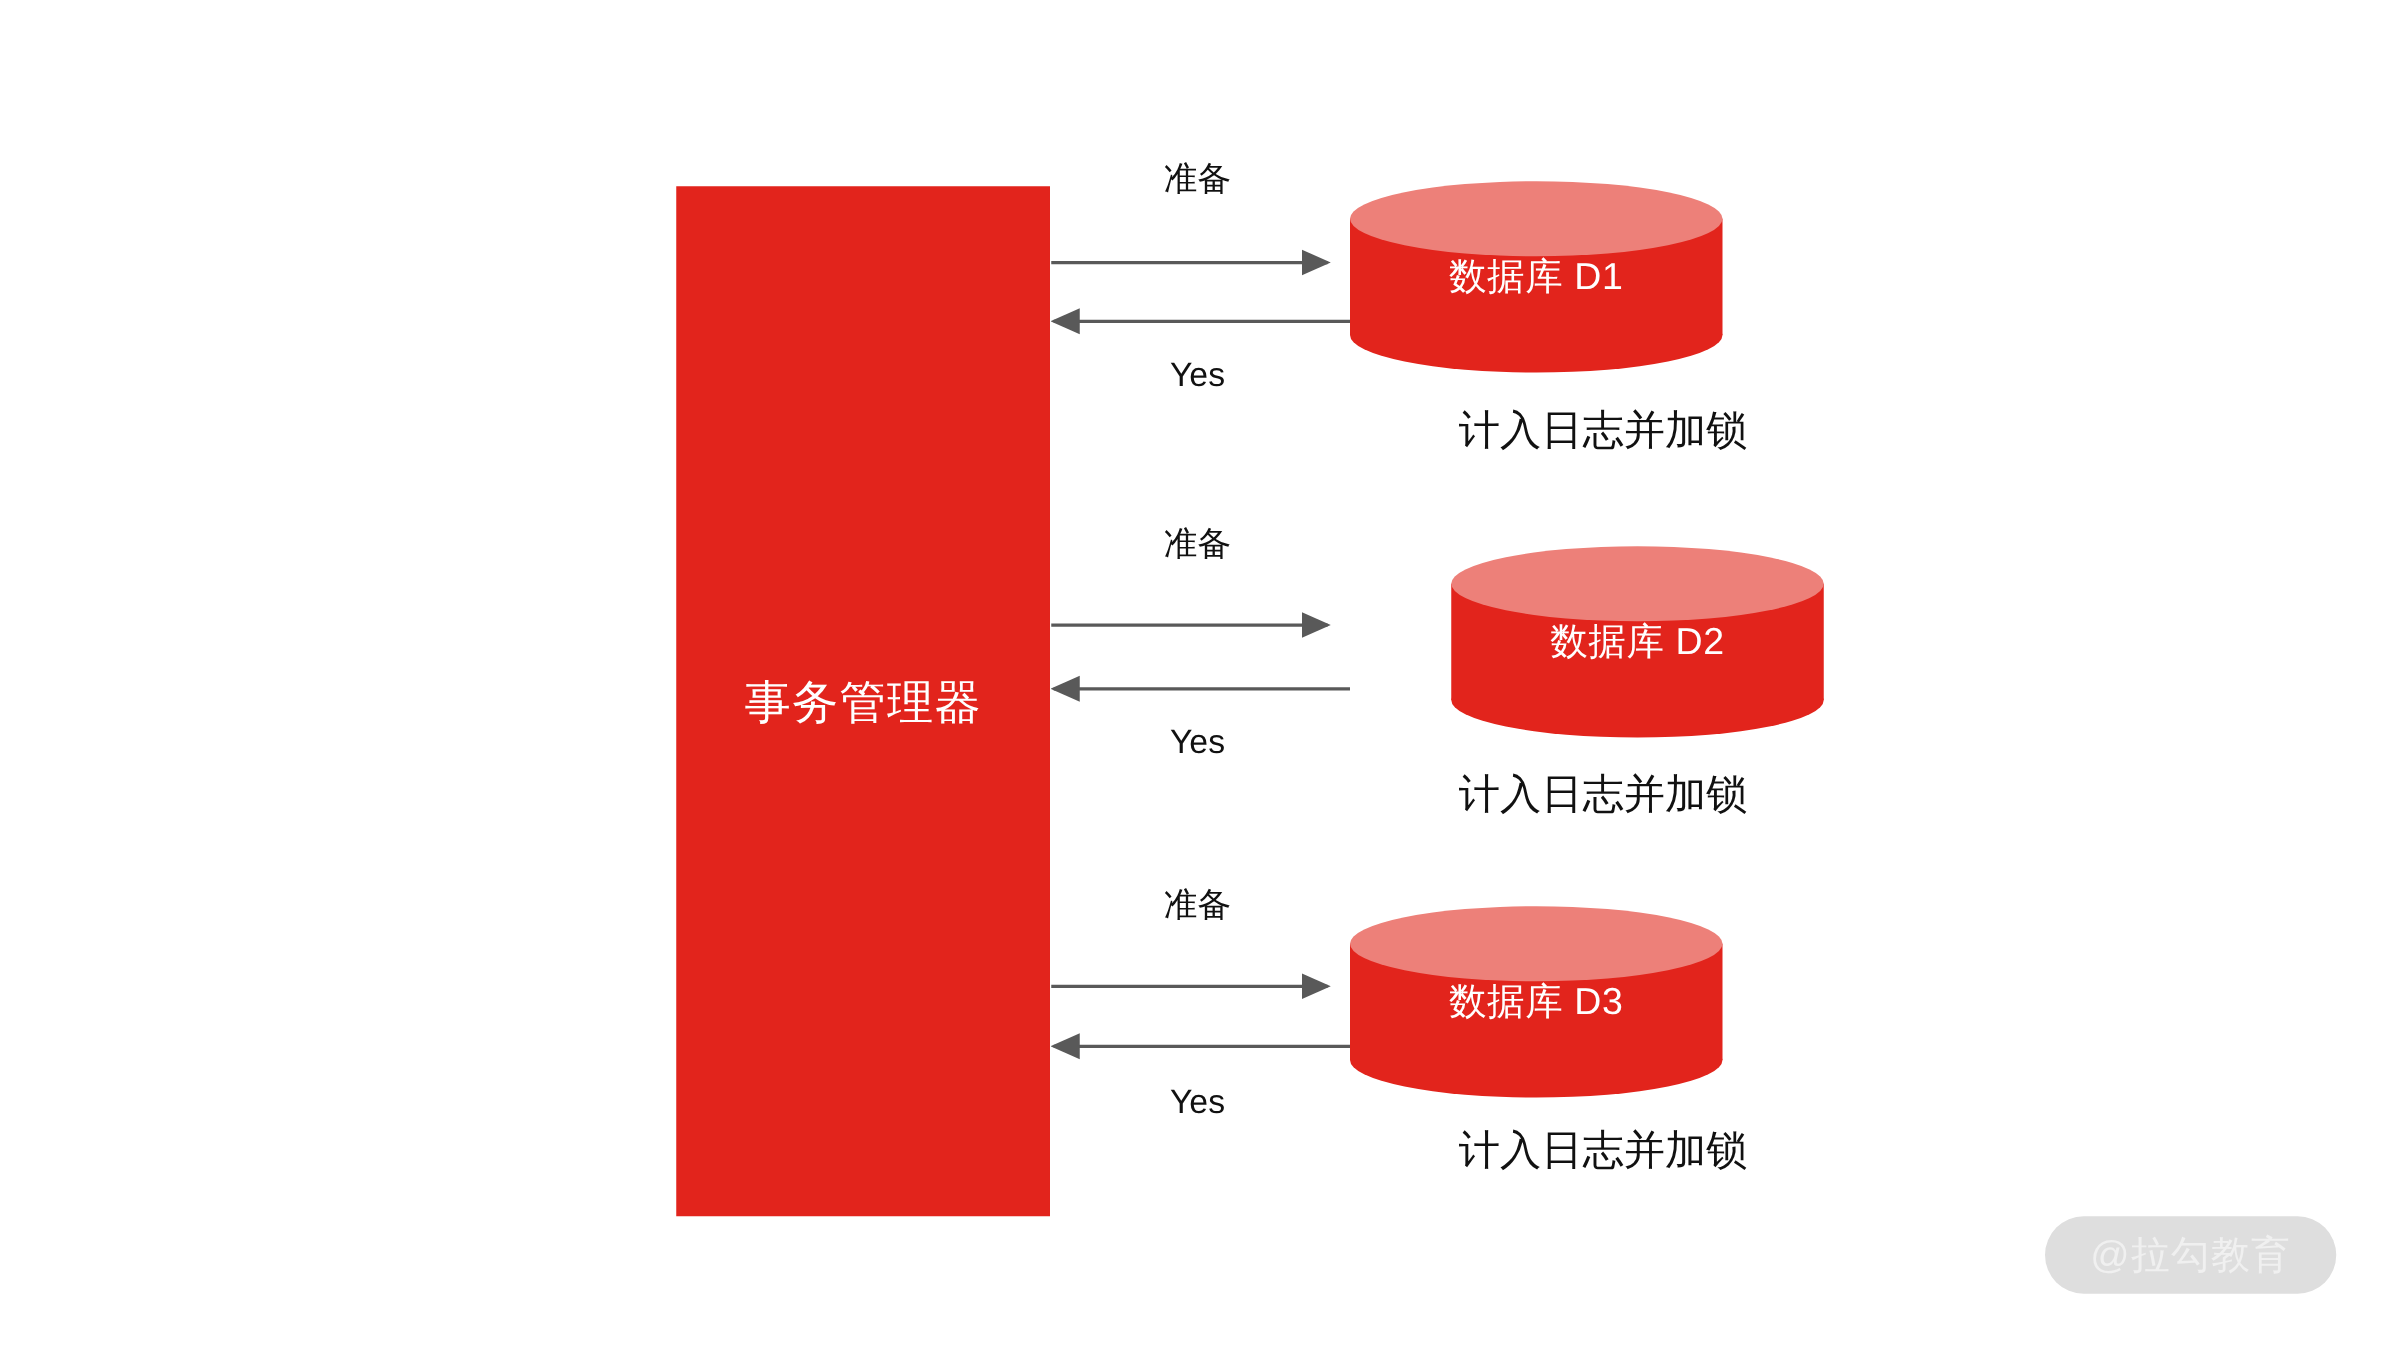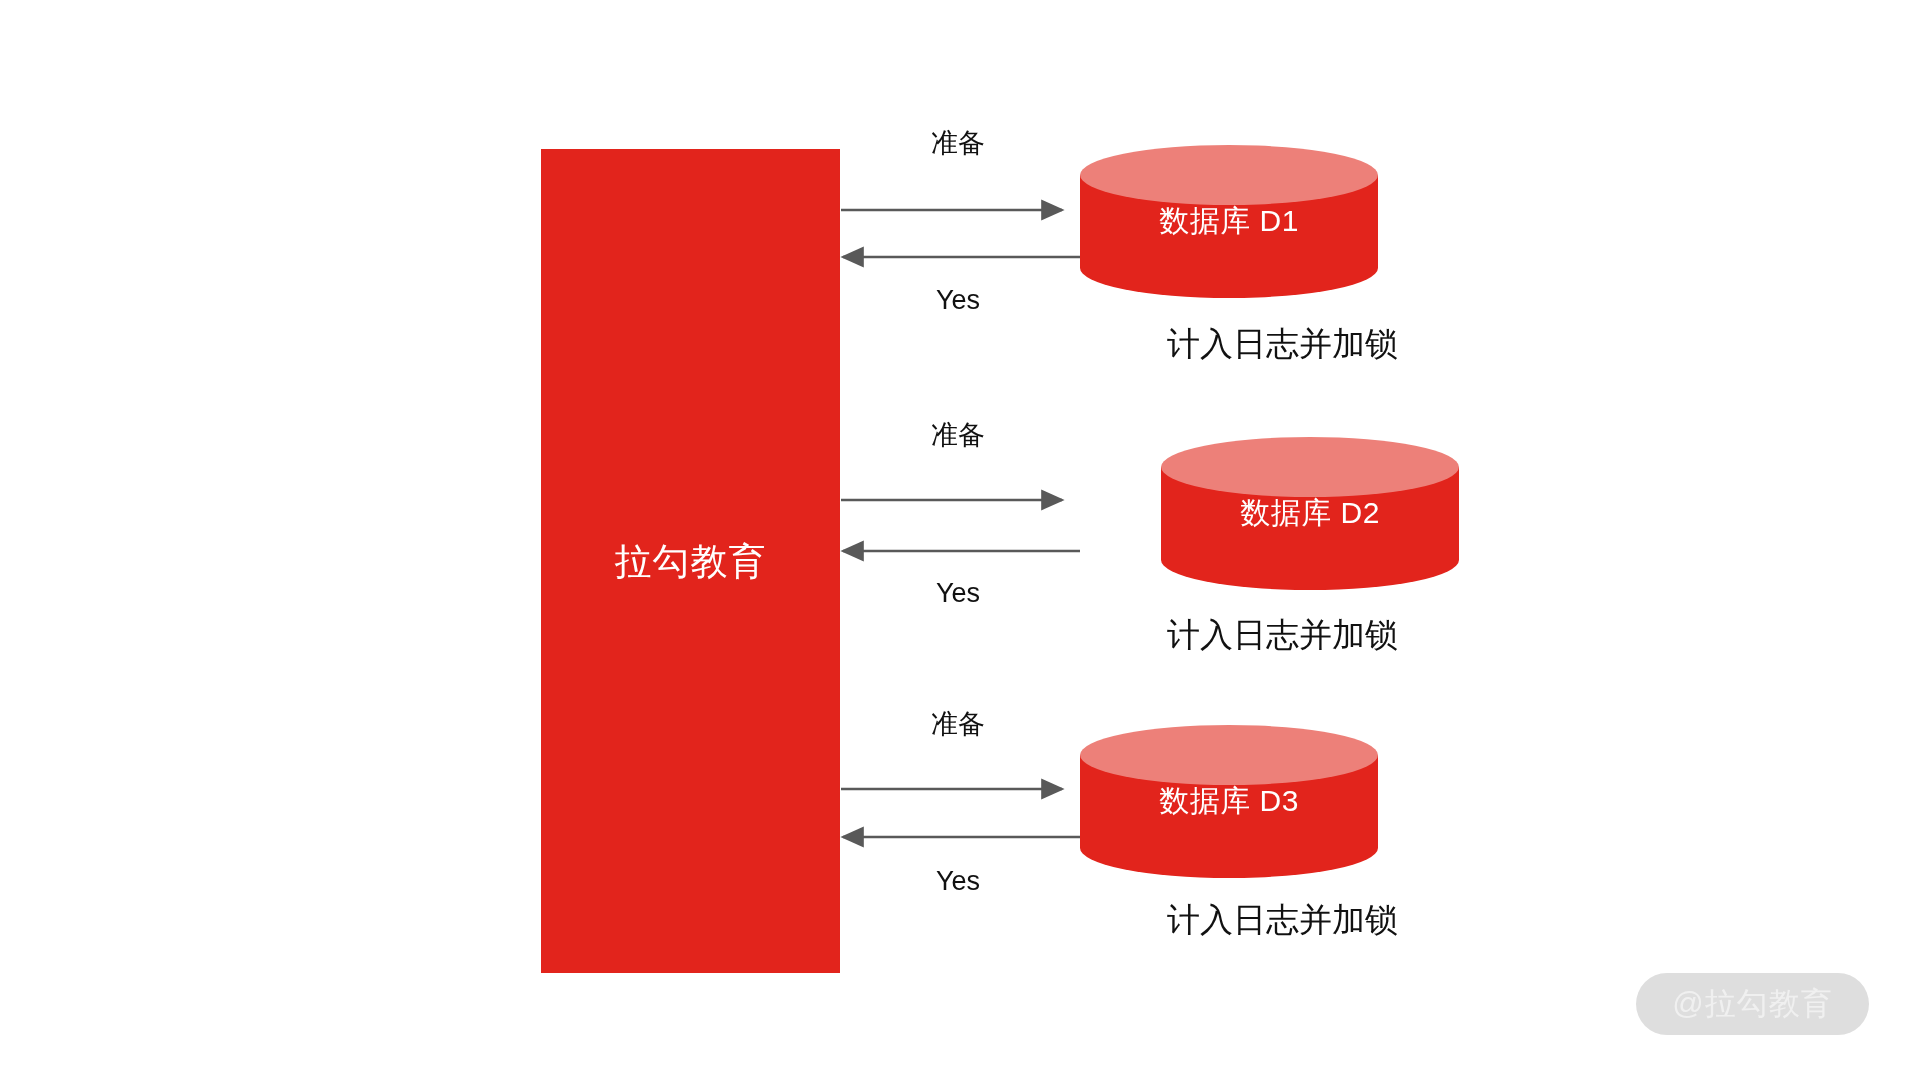--- a/index.html
+++ b/index.html
@@ -158,21 +158,21 @@
     <line x1="841" y1="500" x2="1062" y2="500" stroke="#595959" stroke-width="2.6" marker-end="url(#arrowRight)"></line>
 
     <line x1="1080" y1="551" x2="843" y2="551" stroke="#595959" stroke-width="2.6" marker-end="url(#arrowLeft)"></line>
 
     <line x1="841" y1="789" x2="1062" y2="789" stroke="#595959" stroke-width="2.6" marker-end="url(#arrowRight)"></line>
 
     <line x1="1080" y1="837" x2="843" y2="837" stroke="#595959" stroke-width="2.6" marker-end="url(#arrowLeft)"></line>
   </svg>
 
   <div class="tm-box">
-    <span class="tm-label">拉勾教育</span>
+    <span class="tm-label">事务管理器</span>
   </div>
 
   <div class="cylinder" style="left:1080px; top:145px;">
     <div class="cyl-bottom"></div>
     <div class="cyl-body"></div>
     <div class="cyl-top"></div>
     <div class="cyl-label">数据库 D1</div>
   </div>
   <div class="cyl-caption" style="left:1058px; top:322px;">计入日志并加锁</div>
 

